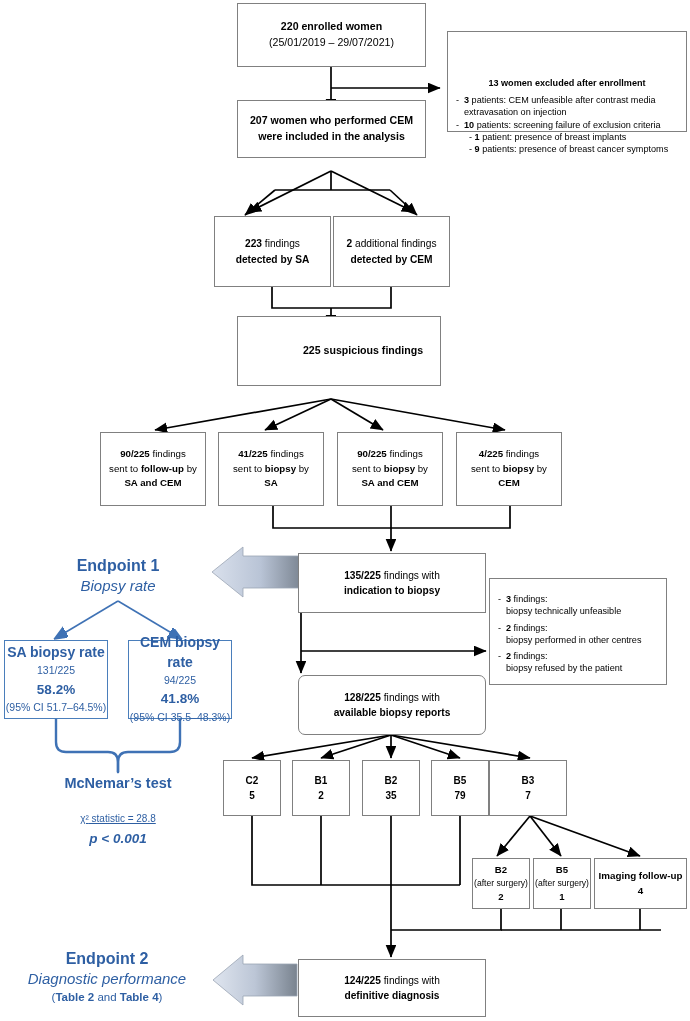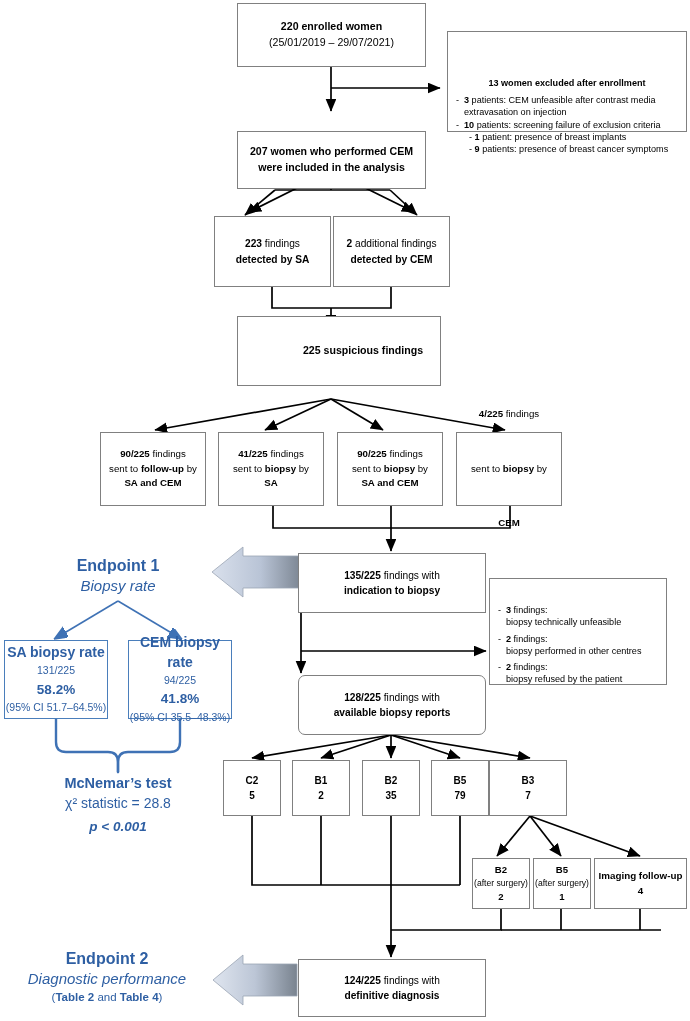--- a/index.html
+++ b/index.html
@@ -134,21 +134,21 @@
 
   <div class="listbox" style="left:447px;top:31px;width:240px;height:101px;font-size:9.1px;">
     <span class="hdr">13 women excluded after enrollment</span>
     <span class="li"><span class="dash">-</span><b>3</b> patients: CEM unfeasible after contrast media</span>
     <span class="li"><span class="dash"></span>extravasation on injection</span>
     <span class="li"><span class="dash">-</span><b>10</b> patients: screening failure of exclusion criteria</span>
     <span class="li"><span class="dash"></span>&nbsp;&nbsp;- <b>1</b> patient: presence of breast implants</span>
     <span class="li"><span class="dash"></span>&nbsp;&nbsp;- <b>9</b> patients: presence of breast cancer symptoms</span>
   </div>
 
-  <div class="box" style="left:237px;top:131px;width:189px;height:58px;font-size:10.6px;font-weight:bold;">
+  <div class="box" style="left:237px;top:100px;width:189px;height:58px;font-size:10.6px;font-weight:bold;">
     <span class="ln">207 women who performed CEM</span>
     <span class="ln">were included in the analysis</span>
   </div>
 
   <div class="box" style="left:214px;top:216px;width:117px;height:71px;font-size:10.2px;">
     <span class="ln"><b>223</b><span> findings</span></span>
     <span class="ln b">detected by SA</span>
   </div>
 
   <div class="box" style="left:333px;top:216px;width:117px;height:71px;font-size:10.2px;">
@@ -171,32 +171,32 @@
     <span class="ln"><span>sent to </span><b>biopsy</b><span> by</span></span>
     <span class="ln b">SA</span>
   </div>
 
   <div class="box" style="left:337px;top:432px;width:106px;height:74px;font-size:9.7px;">
     <span class="ln"><b>90/225</b><span> findings</span></span>
     <span class="ln"><span>sent to </span><b>biopsy</b><span> by</span></span>
     <span class="ln b">SA and CEM</span>
   </div>
 
-  <div class="box" style="left:456px;top:432px;width:106px;height:74px;font-size:9.7px;gap:40px;">
+  <div class="box" style="left:456px;top:432px;width:106px;height:74px;font-size:9.7px;">
     <span class="ln"><b>4/225</b><span> findings</span></span>
     <span class="ln"><span>sent to </span><b>biopsy</b><span> by</span></span>
     <span class="ln b">CEM</span>
   </div>
 
   <div class="box" style="left:298px;top:553px;width:188px;height:60px;font-size:10.2px;">
     <span class="ln"><b>135/225</b><span> findings with</span></span>
     <span class="ln b">indication to biopsy</span>
   </div>
 
-  <div class="listbox" style="left:489px;top:578px;width:178px;height:107px;font-size:9.1px;padding:25px 8px;">
+  <div class="listbox" style="left:489px;top:578px;width:178px;height:107px;font-size:9.1px;padding:14px 8px;">
     <span class="li"><span class="dash">-</span><b>3</b> findings:</span>
     <span class="li"><span class="dash"></span>biopsy technically unfeasible</span>
     <span class="li" style="margin-top:4px;"><span class="dash">-</span><b>2</b> findings:</span>
     <span class="li"><span class="dash"></span>biopsy performed in other centres</span>
     <span class="li" style="margin-top:4px;"><span class="dash">-</span><b>2</b> findings:</span>
     <span class="li"><span class="dash"></span>biopsy refused by the patient</span>
   </div>
 
   <div class="box" style="left:298px;top:675px;width:188px;height:60px;font-size:10.2px;border-radius:7px;">
     <span class="ln"><b>128/225</b><span> findings with</span></span>
@@ -262,21 +262,21 @@
     <span class="stat">
       <span class="s1">CEM biopsy rate</span>
       <span class="s2">94/225</span>
       <span class="s3">41.8%</span>
       <span class="s2">(95% CI 35.5–48.3%)</span>
     </span>
   </div>
 
   <div class="ep-title" style="left:8px;top:774px;width:220px;">
     <span class="t1" style="font-size:14.5px;">McNemar’s test</span>
-    <span class="t3" style="font-size:14px;margin-top:2px;">
+    <span class="t3" style="font-size:10px;margin-top:20px;text-decoration:underline;">
       <span>χ²</span><span> statistic = 28.8</span>
     </span>
     <span class="t1" style="font-size:13.5px;font-style:italic;margin-top:5px;">p &lt; 0.001</span>
   </div>
 
   <div class="ep-title" style="left:2px;top:949px;width:210px;">
     <span class="t1">Endpoint 2</span>
     <span class="t2">Diagnostic performance</span>
     <span class="t3">
       <span>(</span><b>Table 2</b><span> and </span><b>Table 4</b><span>)</span>

